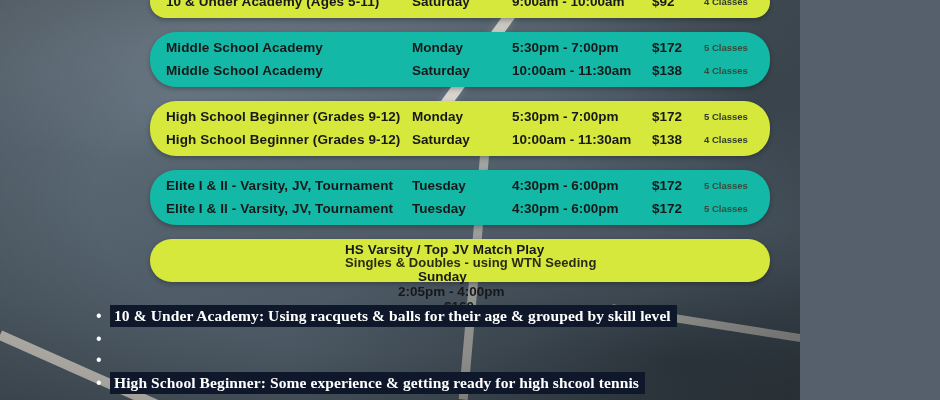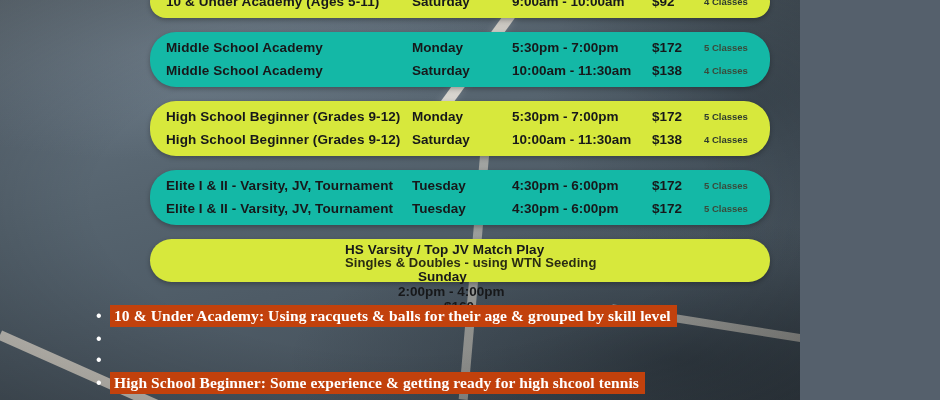--- a/index.html
+++ b/index.html
@@ -168,21 +168,21 @@
     margin-bottom: 3px;
   }
   .bullet {
     width: 14px;
     color: #ffffff;
     font-size: 16px;
     line-height: 18px;
     flex: 0 0 14px;
   }
   .note-text {
-    background: #c2410c;
+    background: #0f172a;
     color: #ffffff;
     font-family: "Liberation Serif", serif;
     font-weight: 700;
     font-size: 15.5px;
     line-height: 19px;
     padding: 1px 6px 2px 4px;
     letter-spacing: 0.1px;
     white-space: nowrap;
   }
 </style>
@@ -253,21 +253,21 @@
           <div class="c-day">Tuesday</div>
           <div class="c-time">4:30pm - 6:00pm</div>
           <div class="c-price">$172</div>
           <div class="c-classes">5 Classes</div>
         </div>
       </div>
       <div class="card lime">
         <div class="row tall">
           <div class="c-name">HS Varsity / Top JV Match Play<span></span><span class="sub">Singles &amp; Doubles - using WTN Seeding</span></div>
           <div class="c-day">Sunday</div>
-          <div class="c-time">2:00pm - 4:00pm</div>
+          <div class="c-time">2:05pm - 4:00pm</div>
           <div class="c-price">$160</div>
           <div class="c-classes">4 Weeks</div>
         </div>
       </div>
     </div>
 
   <div class="notes" id="notes">
       <div class="note">
         <span class="bullet">•</span>
         <span class="note-text">10 &amp; Under Academy: Using racquets &amp; balls for their age &amp; grouped by skill level</span>

